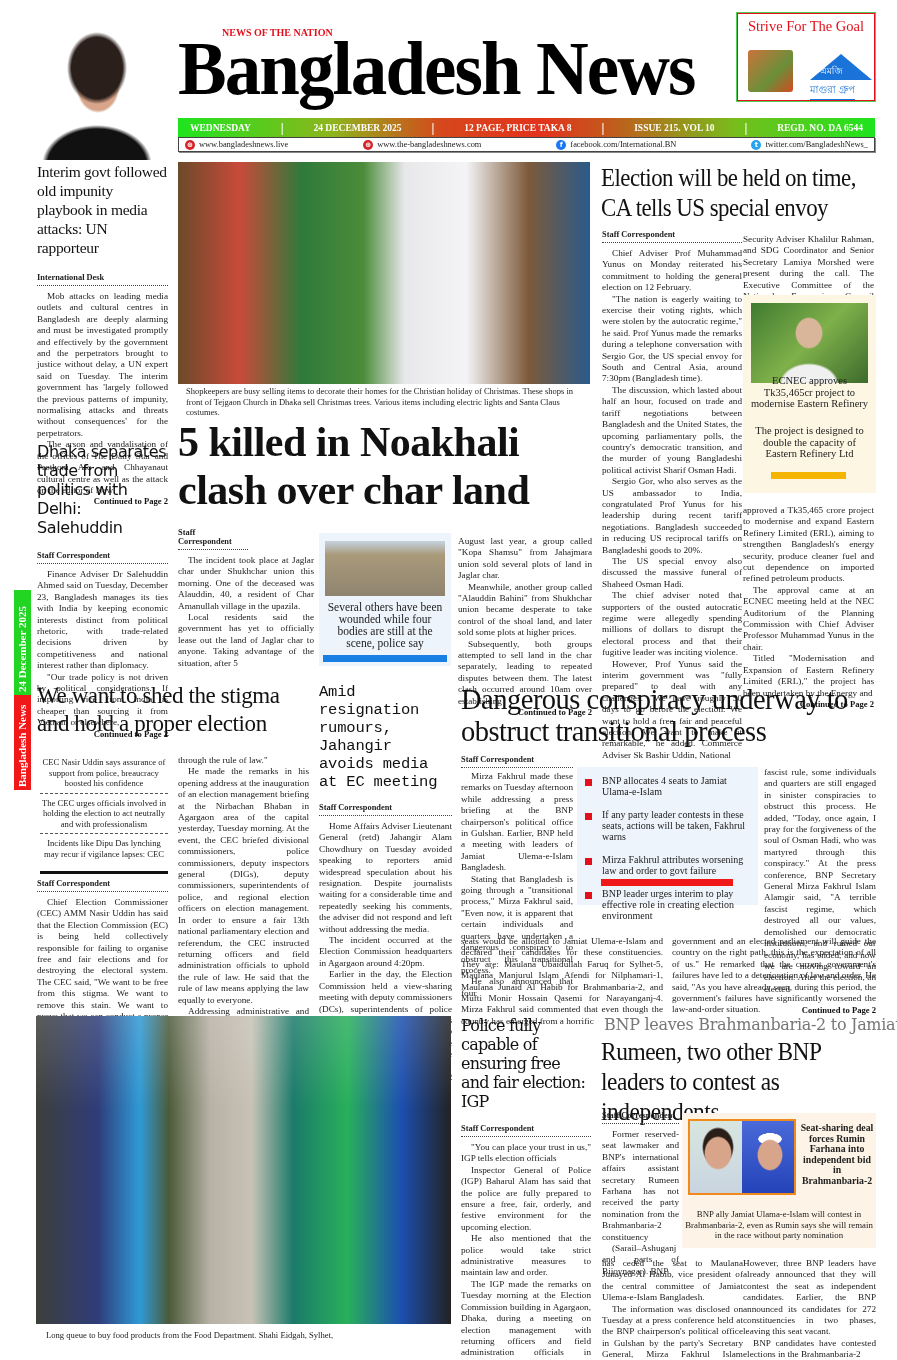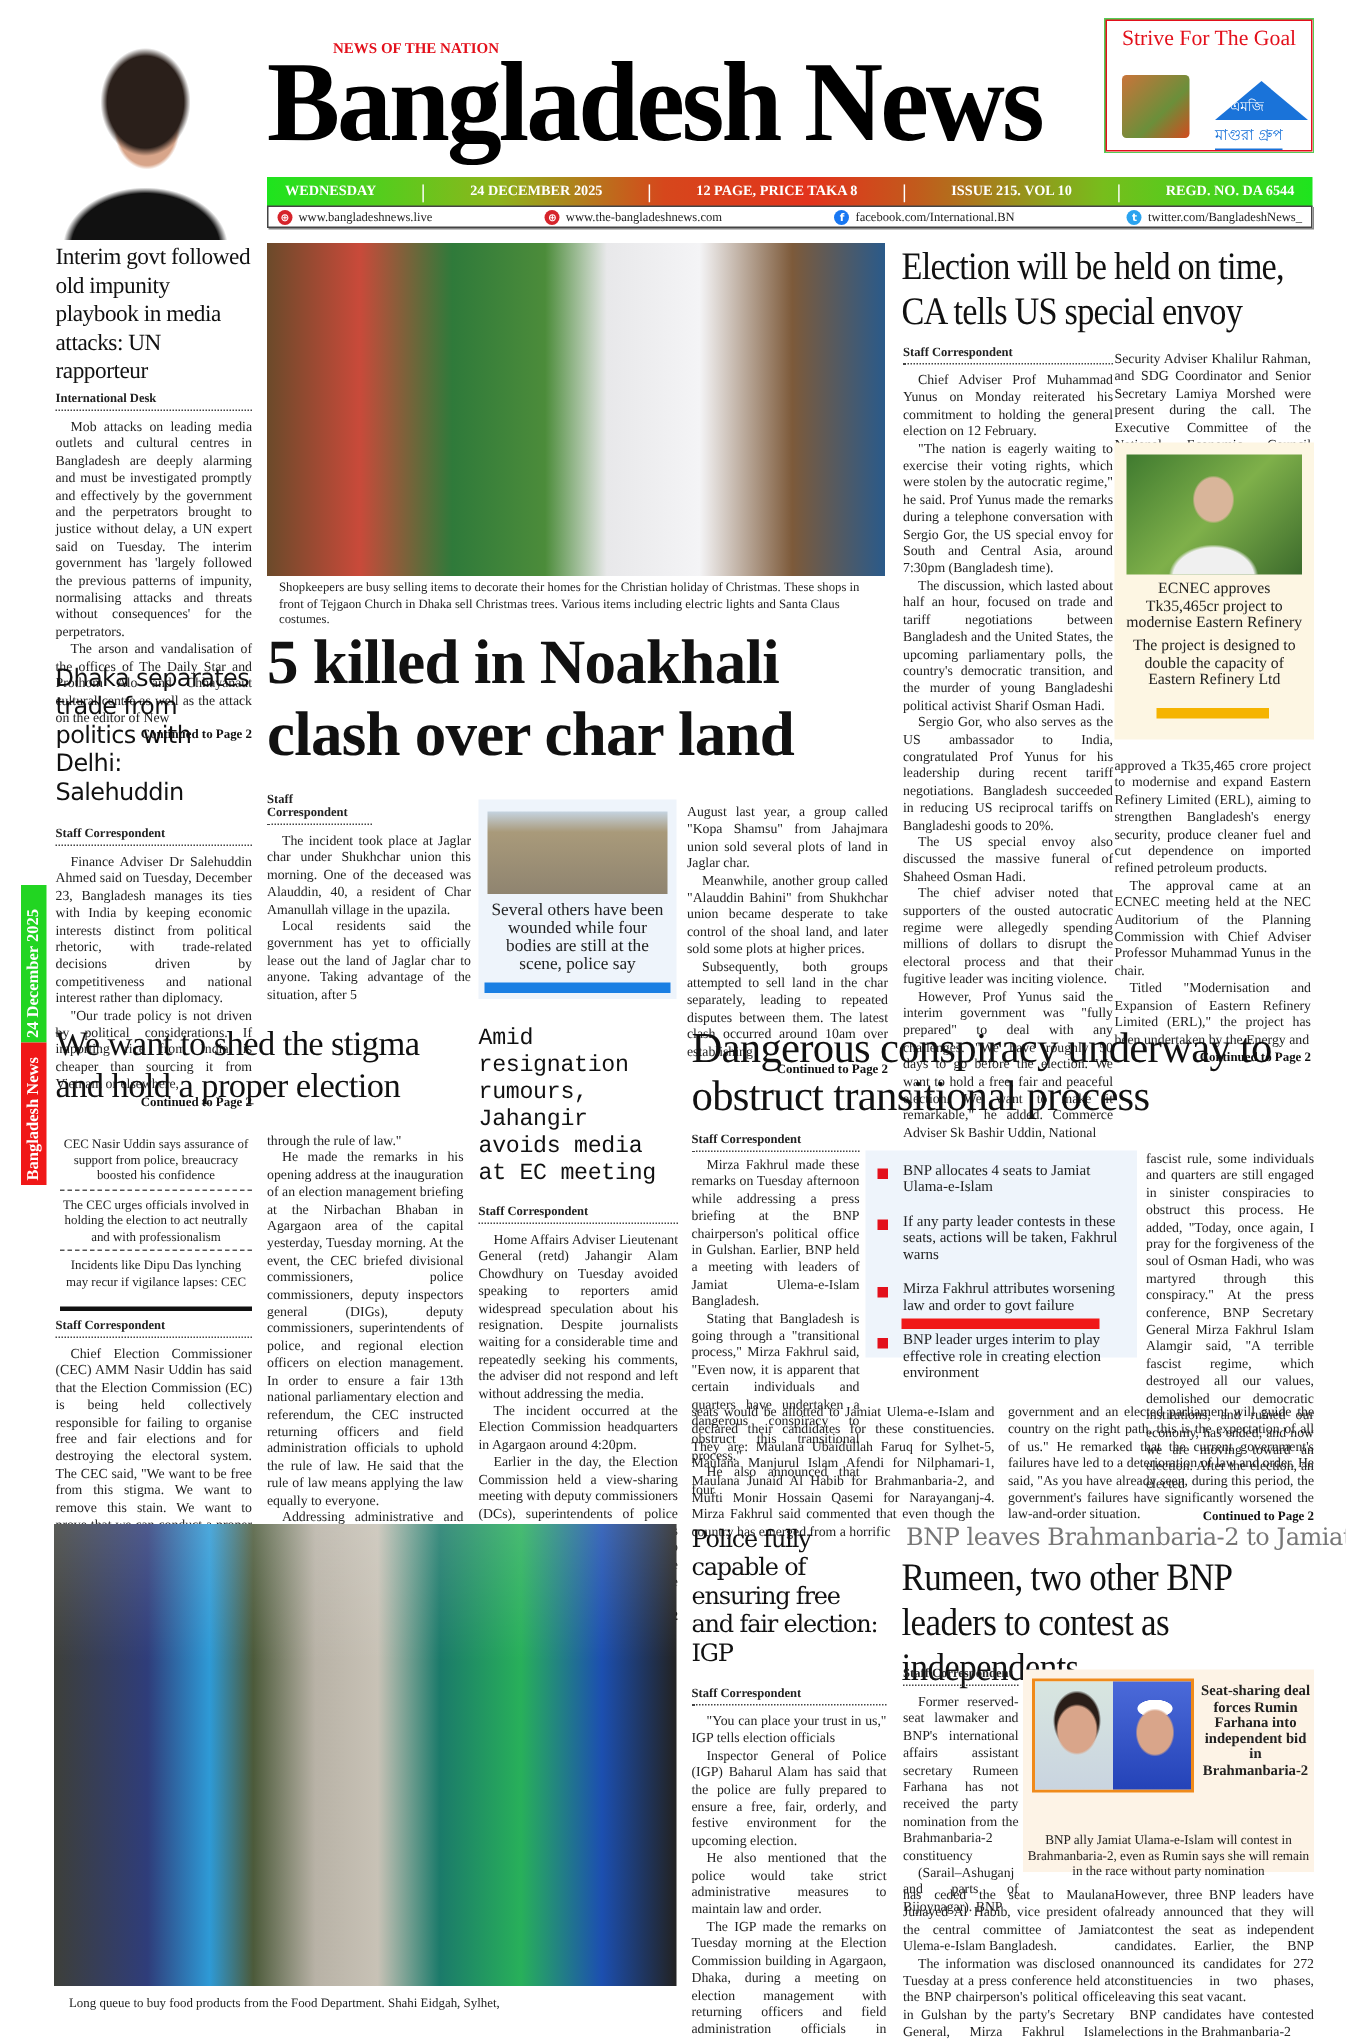--- a/index.html
+++ b/index.html
@@ -81,21 +81,21 @@
   <div class="g">
       <span class="vtext" style="top:102px;left:2px">24 December 2025</span>
     </div>
   <div class="r">
       <span class="vtext" style="top:92px;left:2px">Bangladesh News</span>
     </div>
 </div>
 
 <div class="abs" style="left:37px;top:162px;width:131px">
   <div class="hl" style="font-size:15.5px;line-height:19px;font-family:'Liberation Serif',serif;letter-spacing:-0.3px">Interim govt followed old impunity playbook in media attacks: UN rapporteur</div>
-  <div class="byline" style="margin-top:4px">International Desk</div>
+  <div class="byline" style="margin-top:16px">International Desk</div>
   <div class="body-text">
     <p>Mob attacks on leading media outlets and cultural centres in Bangladesh are deeply alarming and must be investigated promptly and effectively by the government and the perpetrators brought to justice without delay, a UN expert said on Tuesday. The interim government has 'largely followed the previous patterns of impunity, normalising attacks and threats without consequences' for the perpetrators.</p>
     <p>The arson and vandalisation of the offices of The Daily Star and Prothom Alo and Chhayanaut cultural centre as well as the attack on the editor of New</p>
   </div>
   <div class="cont">Continued to Page 2</div>
 </div>
 
 <div class="abs photo" style="left:178px;top:162px;width:412px;height:222px;background:linear-gradient(90deg,#6b4a2a 0%,#c94a3a 15%,#2f7a3a 30%,#4c8c3a 45%,#e8e8ea 55%,#f4f4f6 70%,#7d5a3a 85%,#2a5a8a 100%)"></div>
 <div class="abs body-text" style="left:186px;top:386px;width:404px;font-size:8.5px;line-height:10.5px;text-align:left">Shopkeepers are busy selling items to decorate their homes for the Christian holiday of Christmas. These shops in front of Tejgaon Church in Dhaka sell Christmas trees. Various items including electric lights and Santa Claus costumes.</div>
 
@@ -140,21 +140,21 @@
     <p>The discussion, which lasted about half an hour, focused on trade and tariff negotiations between Bangladesh and the United States, the upcoming parliamentary polls, the country's democratic transition, and the murder of young Bangladeshi political activist Sharif Osman Hadi.</p>
     <p>Sergio Gor, who also serves as the US ambassador to India, congratulated Prof Yunus for his leadership during recent tariff negotiations. Bangladesh succeeded in reducing US reciprocal tariffs on Bangladeshi goods to 20%.</p>
     <p>The US special envoy also discussed the massive funeral of Shaheed Osman Hadi.</p>
     <p>The chief adviser noted that supporters of the ousted autocratic regime were allegedly spending millions of dollars to disrupt the electoral process and that their fugitive leader was inciting violence.</p>
     <p>However, Prof Yunus said the interim government was "fully prepared" to deal with any challenges. "We have roughly 50 days to go before the election. We want to hold a free, fair and peaceful election. We want to make it remarkable," he added. Commerce Adviser Sk Bashir Uddin, National</p>
   </div>
 </div>
 <div class="abs body-text" style="left:743px;top:234px;width:131px">Security Adviser Khalilur Rahman, and SDG Coordinator and Senior Secretary Lamiya Morshed were present during the call.  The Executive Committee of the National Economic Council (ECNEC) on Tuesday</div>
 <div class="abs" style="left:743px;top:295px;width:133px;height:198px;background:#fdf6e3">
   <div class="abs photo" style="left:8px;top:8px;width:117px;height:80px;background:radial-gradient(ellipse 14px 16px at 58px 30px,#d9b59a 90%,transparent 100%),radial-gradient(ellipse 30px 22px at 58px 82px,#f0f0f0 90%,transparent 100%),linear-gradient(135deg,#3f7a2f,#7fb04a 50%,#3c6b2c)"></div>
-  <div class="abs" style="left:4px;top:92px;width:125px;text-align:center;font-size:10.5px;line-height:11.5px;color:#222">ECNEC approves Tk35,465cr project to modernise Eastern Refinery</div>
+  <div class="abs" style="left:4px;top:80px;width:125px;text-align:center;font-size:10.5px;line-height:11.5px;color:#222">ECNEC approves Tk35,465cr project to modernise Eastern Refinery</div>
   <div class="abs" style="left:4px;top:130px;width:125px;text-align:center;font-size:10.5px;line-height:11.5px;color:#222">The project is designed to double the capacity of Eastern Refinery Ltd</div>
   <div class="abs" style="left:28px;top:177px;width:75px;height:7px;background:#f5b400"></div>
 </div>
 <div class="abs" style="left:743px;top:505px;width:131px">
   <div class="body-text">
     <p style="text-indent:0">approved a Tk35,465 crore project to modernise and expand Eastern Refinery Limited (ERL), aiming to strengthen Bangladesh's energy security, produce cleaner fuel and cut dependence on imported refined petroleum products.</p>
     <p>The approval came at an ECNEC meeting held at the NEC Auditorium of the Planning Commission with Chief Adviser Professor Muhammad Yunus in the chair.</p>
     <p>Titled "Modernisation and Expansion of Eastern Refinery Limited (ERL)," the project has been undertaken by the Energy and</p>
   </div>
   <div class="cont">Continued to Page 2</div>
@@ -252,21 +252,21 @@
     <p>Former reserved-seat lawmaker and BNP's international affairs assistant secretary Rumeen Farhana has not received the party nomination from the Brahmanbaria-2 constituency</p>
     <p>(Sarail–Ashuganj and parts of Bijoynagar). BNP</p>
   </div>
 </div>
 <div class="abs" style="left:682px;top:1113px;width:194px;height:135px;background:#fdf3e6">
   <div class="abs" style="left:6px;top:6px;width:108px;height:76px;border:2px solid #f08a1a;display:flex">
     <div class="photo" style="flex:1;background:radial-gradient(ellipse 14px 17px at 28px 32px,#d9a58a 90%,transparent 100%),radial-gradient(ellipse 16px 20px at 28px 26px,#2a1e18 90%,transparent 100%),linear-gradient(180deg,#d8e6e0,#c9d4e0)"></div>
     <div class="photo" style="flex:1;background:radial-gradient(ellipse 13px 16px at 28px 34px,#d9a58a 90%,transparent 100%),radial-gradient(ellipse 12px 6px at 28px 18px,#fff 95%,transparent 100%),linear-gradient(180deg,#4b6ad9,#2443b8)"></div>
   </div>
   <div class="abs" style="left:118px;top:10px;width:74px;text-align:center;font-size:9.8px;line-height:10.6px;font-weight:bold;color:#222">Seat-sharing deal forces Rumin Farhana into independent bid in Brahmanbaria-2</div>
-  <div class="abs" style="left:2px;top:108px;width:190px;text-align:center;font-size:8.8px;line-height:10.5px;color:#222">BNP ally Jamiat Ulama-e-Islam will contest in Brahmanbaria-2, even as Rumin says she will remain in the race without party nomination</div>
+  <div class="abs" style="left:2px;top:96px;width:190px;text-align:center;font-size:8.8px;line-height:10.5px;color:#222">BNP ally Jamiat Ulama-e-Islam will contest in Brahmanbaria-2, even as Rumin says she will remain in the race without party nomination</div>
 </div>
 <div class="abs" style="left:602px;top:1258px;width:141px">
   <div class="body-text">
     <p style="text-indent:0">has ceded the seat to Maulana Junayed Al Habib, vice president of the central committee of Jamiat Ulema-e-Islam Bangladesh.</p>
     <p>The information was disclosed on Tuesday at a press conference held at the BNP chairperson's political office in Gulshan by the party's Secretary General, Mirza Fakhrul Islam Alamgir.</p>
   </div>
 </div>
 <div class="abs" style="left:743px;top:1258px;width:133px">
   <div class="body-text">
     <p style="text-indent:0">However, three BNP leaders have already announced that they will contest the seat as independent candidates. Earlier, the BNP announced its candidates for 272 constituencies in two phases, leaving this seat vacant.</p>

